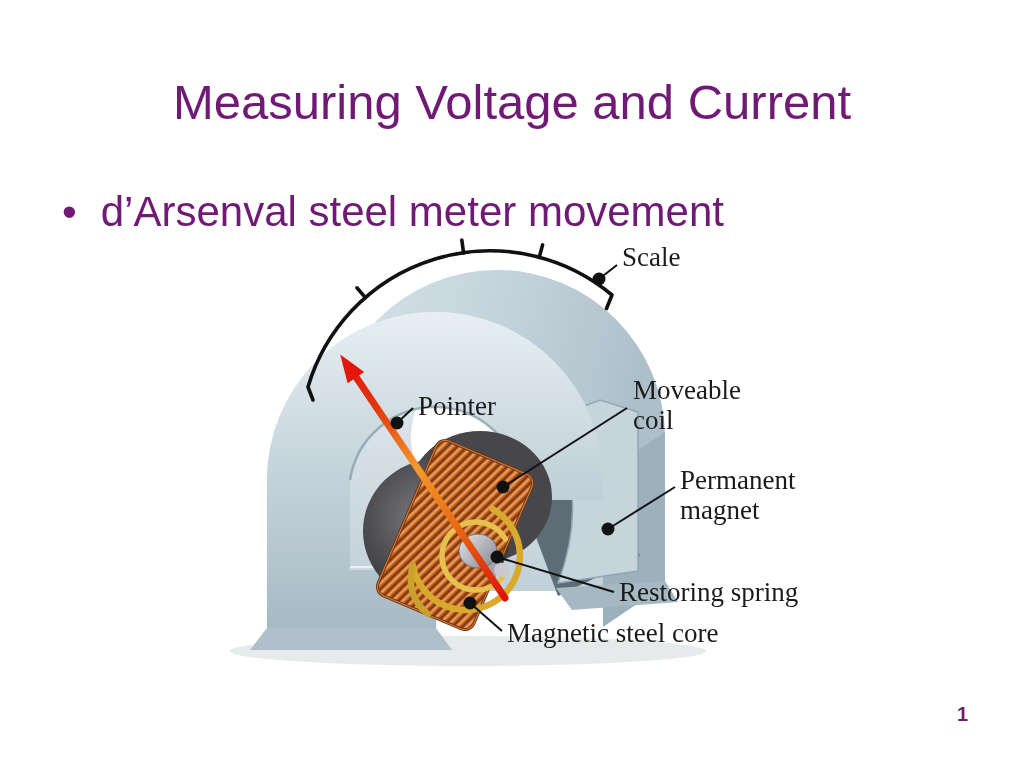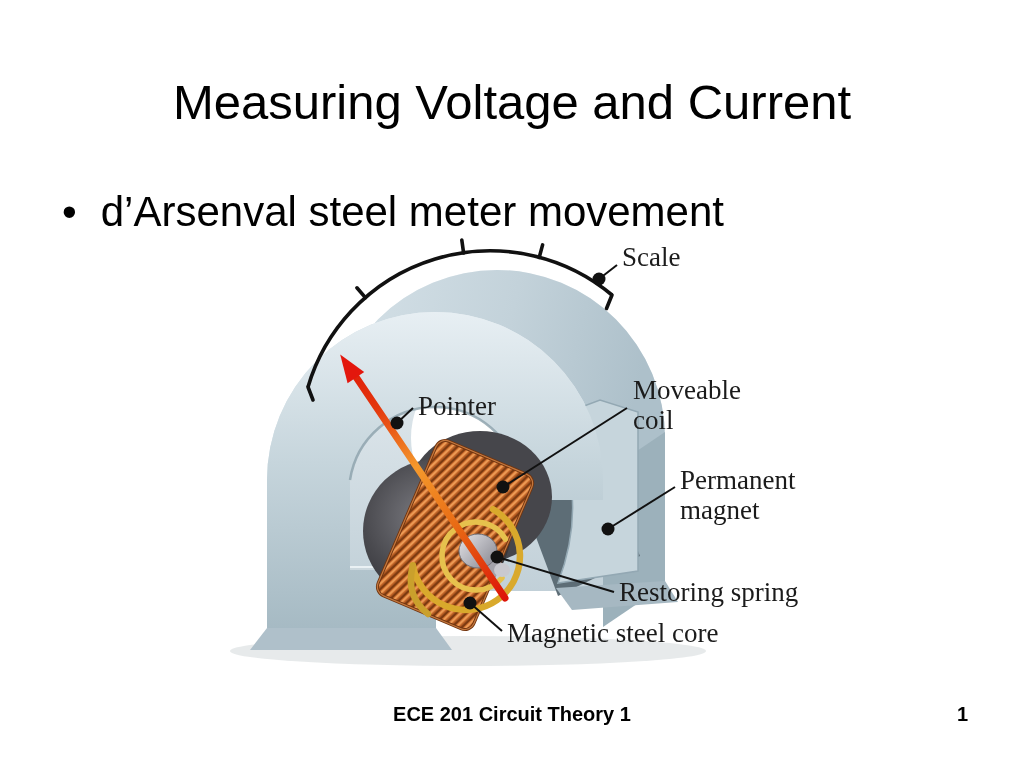--- a/index.html
+++ b/index.html
@@ -1,17 +1,17 @@
 <!DOCTYPE html>
 <html><head>
 <meta charset="utf-8">
 <style>
   html,body{margin:0;padding:0;background:#ffffff;}
   .slide{position:relative;width:1024px;height:760px;background:#ffffff;overflow:hidden;
-         font-family:"Liberation Sans",sans-serif;color:#000000;}
+         font-family:"Liberation Sans",sans-serif;color:#701a75;}
   .title{position:absolute;top:74px;left:0;right:0;text-align:center;
          font-size:49px;font-weight:400;letter-spacing:0;white-space:nowrap;}
   .bullet-row{position:absolute;top:188px;left:62px;display:flex;align-items:baseline;
               font-size:42px;font-weight:400;white-space:nowrap;}
   .bullet-marker{margin-right:24px;}
   .footer{position:absolute;top:703px;left:0;right:0;text-align:center;
           font-size:20px;font-weight:700;}
   .page-number{position:absolute;top:703px;right:56px;font-size:20px;font-weight:700;}
   svg{position:absolute;left:0;top:0;}
   .callout-label{font-family:"Liberation Serif",serif;font-size:27px;fill:#1b1b1b;}
@@ -149,16 +149,15 @@
     <text class="callout-label" x="622" y="266">Scale</text>
     <text class="callout-label" x="418" y="415">Pointer</text>
     <text class="callout-label" x="633" y="399">Moveable</text>
     <text class="callout-label" x="633" y="429">coil</text>
     <text class="callout-label" x="680" y="489">Permanent</text>
     <text class="callout-label" x="680" y="519">magnet</text>
     <text class="callout-label" x="619" y="601">Restoring spring</text>
     <text class="callout-label" x="507" y="642">Magnetic steel core</text>
   </svg>
 
-  <div class="footer">ECE 201 Circuit Theory 1</div>
   <div class="page-number">1</div>
 
 </div>
 
 </body></html>

